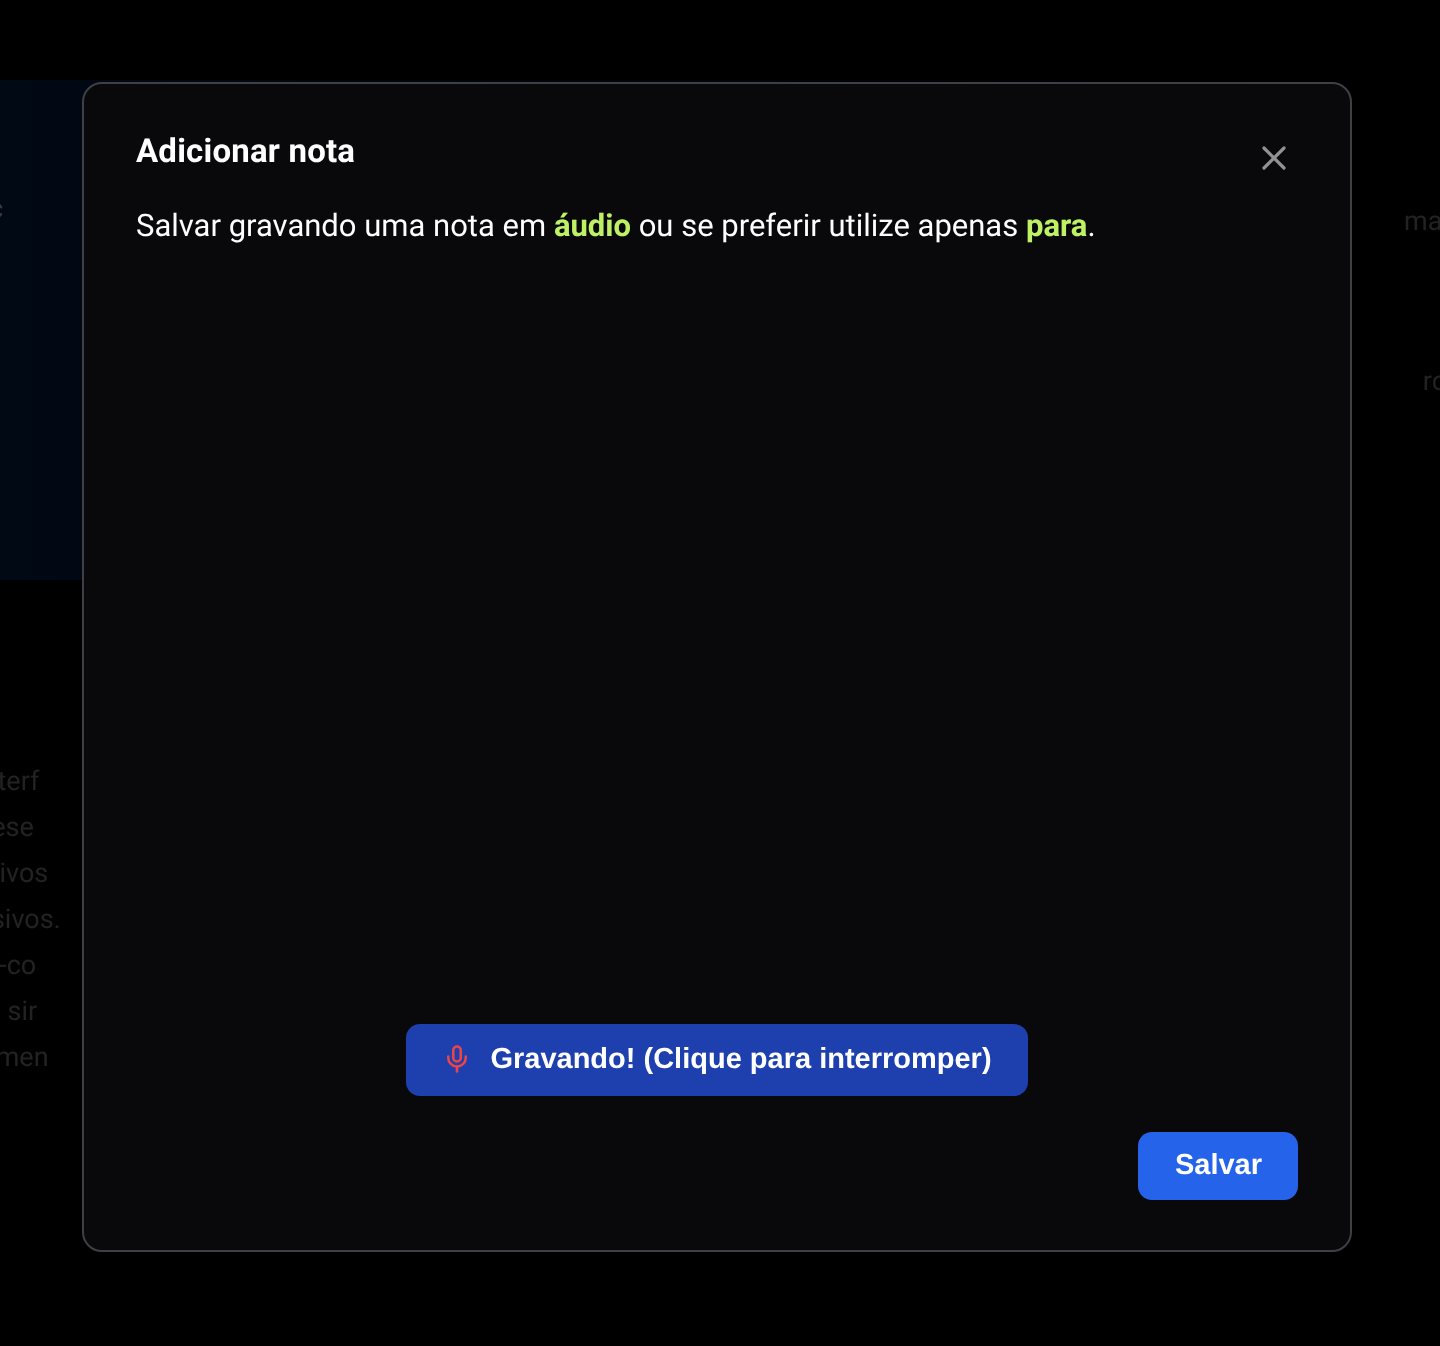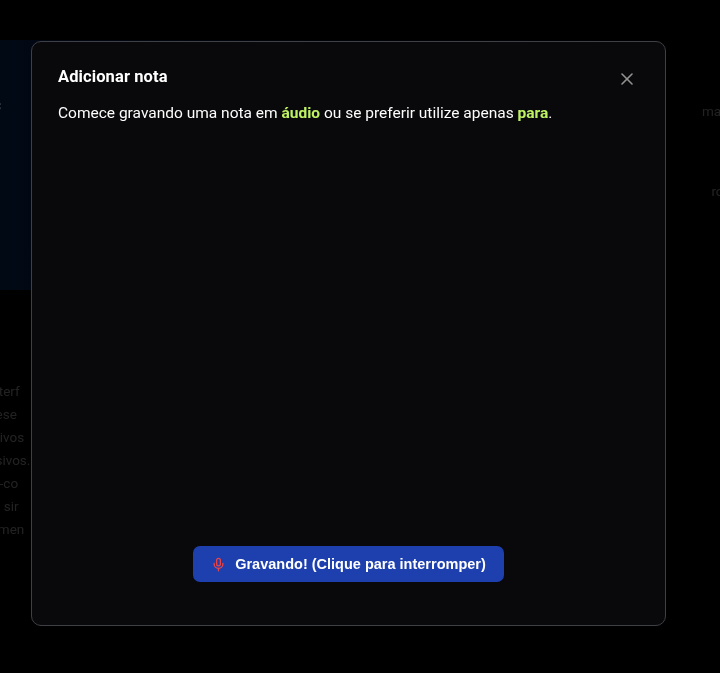--- a/index.html
+++ b/index.html
@@ -31,21 +31,21 @@
     .bg-left2 { left: -12px; top: 380px; text-align:left; }
     .bg-right1 { right: -16px; top: 100px; }
     .bg-right2 { right: -14px; top: 180px; }
     .overlay {
       position: absolute;
       inset: 0;
       background: rgba(0,0,0,0.55);
     }
     .modal {
       position: absolute;
-      left: 31px;
+      left: 41px;
       top: 41px;
       width: 635px;
       height: 585px;
       background: #09090b;
       border: 1px solid #3f3f46;
       border-radius: 10px;
       padding: 25px 26px;
       color: #fff;
       display: flex;
       flex-direction: column;
@@ -90,21 +90,20 @@
     .record-btn {
       background: #1e40af;
       color: #fff;
       border: none;
       border-radius: 7px;
       padding: 10px 18px;
       font-size: 14.5px;
       font-weight: 600;
       cursor: pointer;
       display: inline-flex;
-      align-items: center;
       gap: 9px;
     }
     .mic-icon svg { width: 15px; height: 15px; display:block; }
     .footer-row {
       display: flex;
       justify-content: flex-end;
     }
     .save-btn {
       background: #2563eb;
       color: #fff;
@@ -139,31 +138,36 @@
     <div class="close">
       <span>
         <svg viewBox="0 0 16 16" fill="none" stroke="#ccc" stroke-width="1.6" stroke-linecap="round">
           <line x1="3" y1="3" x2="13" y2="13"></line>
           <line x1="13" y1="3" x2="3" y2="13"></line>
         </svg>
       </span>
     </div>
   </div>
   <div class="subtitle">
-    <span>Comece gravando uma nota em </span><span class="hl">áudio</span><span> ou se preferir utilize apenas </span><span class="hl">para</span><span>.</span>
+    <span>Salvar gravando uma nota em </span><span class="hl">áudio</span><span> ou se preferir utilize apenas </span><span class="hl">para</span><span>.</span>
   </div>
 
   <div class="spacer"></div>
 
   <div class="record-row">
     <button class="record-btn">
       <span class="mic-icon">
         <svg viewBox="0 0 24 24" fill="none" stroke="#ef4444" stroke-width="2" stroke-linecap="round" stroke-linejoin="round">
           <rect x="9" y="2" width="6" height="12" rx="3"></rect>
           <path d="M5 10v1a7 7 0 0 0 14 0v-1"></path>
           <line x1="12" y1="18" x2="12" y2="22"></line>
         </svg>
       </span>
       <span>Gravando! (Clique para interromper)</span>
     </button>
   </div>
 
+  <div class="footer-row">
+    <button class="save-btn">
+      <span>Salvar</span>
+    </button>
+  </div>
 </div>
 
 </body></html>

